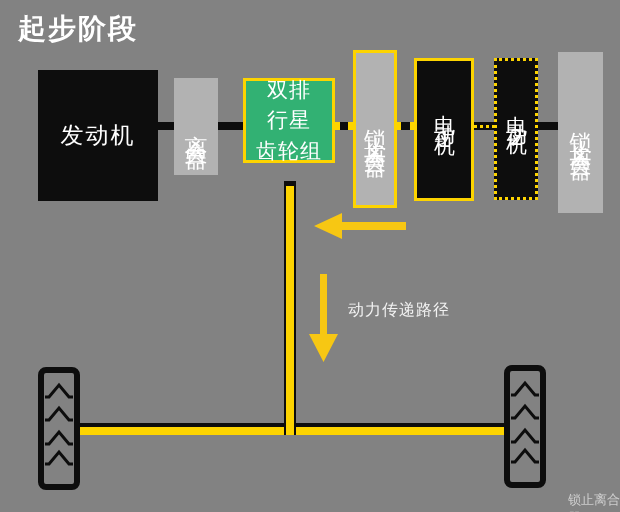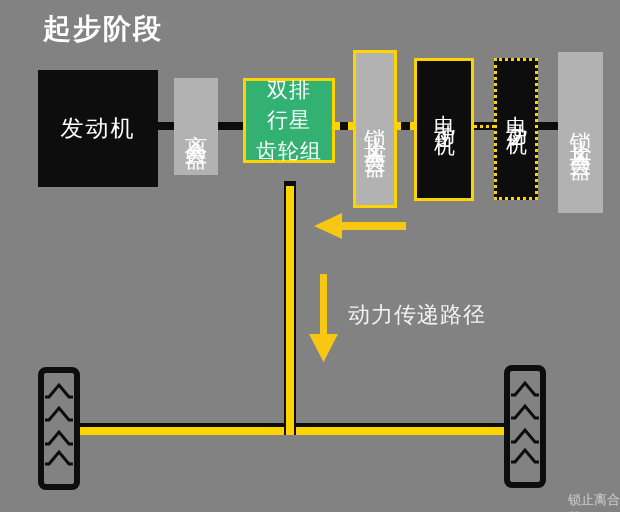--- a/index.html
+++ b/index.html
@@ -8,31 +8,30 @@
     background: var(--background, #828282);
     font-family: "DejaVu Sans", "Liberation Sans", sans-serif;
     -webkit-font-smoothing: antialiased;
   }
   .stage { position: relative; width: 620px; height: 512px; }
 
   .title {
     position: absolute; left: 18px; top: 10px;
     font-size: 28px; font-weight: bold; letter-spacing: 2px;
     color: var(--text-white, #fff);
-    margin-left: 25px;
   }
 
   .box {
     position: absolute; box-sizing: border-box;
     display: flex; align-items: center; justify-content: center;
     color: var(--text-white, #fff); text-align: center;
   }
   .vtext { writing-mode: vertical-rl; text-orientation: upright; line-height: 1; }
 
-  .engine { left: 38px; top: 70px; width: 120px; height: 117px;
+  .engine { left: 38px; top: 70px; width: 120px; height: 131px;
     background: var(--box-black, #0d0d0d); font-size: 23px; letter-spacing: 2px; }
   .clutch { left: 174px; top: 78px; width: 44px; height: 97px;
     background: var(--box-gray, #b2b2b2); font-size: 23px; letter-spacing: 7px; }
   .planetary { left: 243px; top: 78px; width: 92px; height: 85px;
     background: var(--green, #32b173); border: 3px solid var(--yellow, #fdd400);
     font-size: 21px; line-height: 1.45; white-space: pre-line; letter-spacing: 1px; }
   .lockup-left { left: 353px; top: 50px; width: 44px; height: 158px;
     background: var(--box-gray, #b2b2b2); border: 3px solid var(--yellow, #fdd400);
     font-size: 22px; letter-spacing: 7px; }
   .motor1 { left: 414px; top: 58px; width: 60px; height: 143px;
@@ -66,21 +65,21 @@
   .axle-black { position: absolute; left: 80px; top: 423px; width: 424px; height: 4px;
     background: var(--box-black, #0d0d0d); }
   .axle-yellow { position: absolute; left: 80px; top: 427px; width: 424px; height: 8px;
     background: var(--yellow, #fdd400); }
 
   .svg-abs { position: absolute; display: block; }
   .arrow-fill { fill: var(--arrow-yellow, #f7c713); }
   .wheel-stroke { stroke: var(--box-black, #0d0d0d); fill: none; }
 
   .path-label { position: absolute; left: 348px; top: 300px;
-    font-size: 22px; color: #f2f2f2; letter-spacing: 1px; }
+    font-size: 16px; color: #f2f2f2; letter-spacing: 1px; }
 
   .watermark { position: absolute; left: 568px; top: 491px;
     font-size: 13px; color: #dcdcdc; opacity: 0.85; letter-spacing: 0px; }
 </style>
 </head>
 <body>
 
 <div class="stage">
 
   <div class="title">起步阶段</div>

